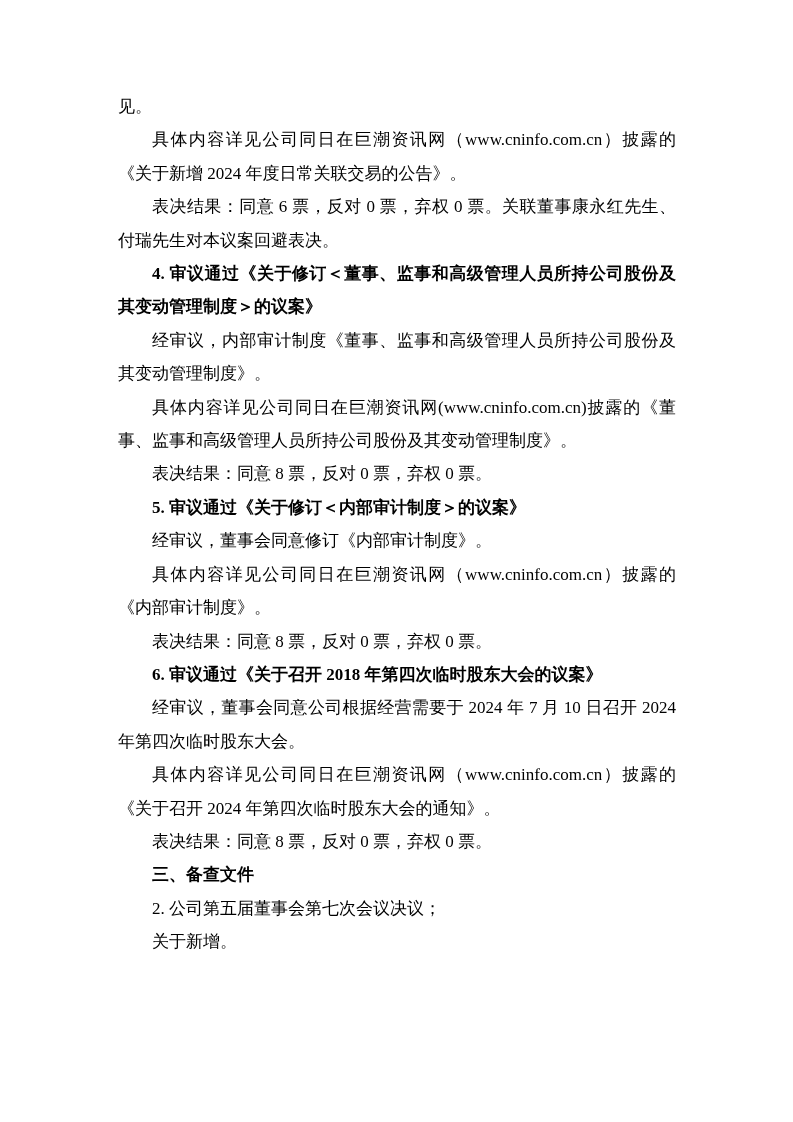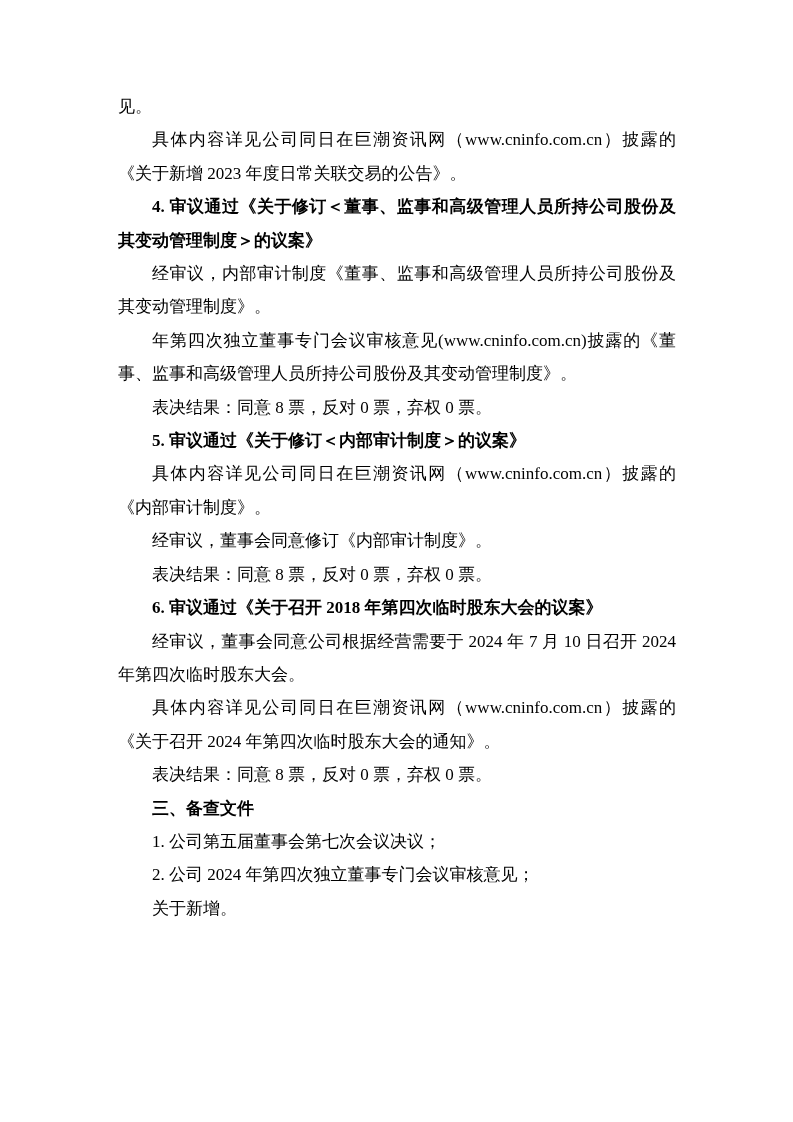--- a/index.html
+++ b/index.html
@@ -33,30 +33,30 @@
   }
   .page p.heading {
     font-weight: bold;
   }
 </style>
 </head>
 <body>
 
 <div class="page">
   <p class="body no-indent">见。</p>
-  <p class="body">具体内容详见公司同日在巨潮资讯网（www.cninfo.com.cn）披露的《关于新增 2023 年度日常关联交易的公告》。</p>
+  <p class="body">具体内容详见公司同日在巨潮资讯网（www.cninfo.com.cn）披露的《关于新增 2024 年度日常关联交易的公告》。</p>
+  <p class="body">表决结果：同意 6 票，反对 0 票，弃权 0 票。关联董事康永红先生、付瑞先生对本议案回避表决。</p>
   <p class="heading">4. 审议通过《关于修订＜董事、监事和高级管理人员所持公司股份及其变动管理制度＞的议案》</p>
   <p class="body">经审议，内部审计制度《董事、监事和高级管理人员所持公司股份及其变动管理制度》。</p>
-  <p class="body">年第四次独立董事专门会议审核意见(www.cninfo.com.cn)披露的《董事、监事和高级管理人员所持公司股份及其变动管理制度》。</p>
+  <p class="body">具体内容详见公司同日在巨潮资讯网(www.cninfo.com.cn)披露的《董事、监事和高级管理人员所持公司股份及其变动管理制度》。</p>
   <p class="body">表决结果：同意 8 票，反对 0 票，弃权 0 票。</p>
   <p class="heading">5. 审议通过《关于修订＜内部审计制度＞的议案》</p>
+  <p class="body">经审议，董事会同意修订《内部审计制度》。</p>
   <p class="body">具体内容详见公司同日在巨潮资讯网（www.cninfo.com.cn）披露的《内部审计制度》。</p>
-  <p class="body">经审议，董事会同意修订《内部审计制度》。</p>
   <p class="body">表决结果：同意 8 票，反对 0 票，弃权 0 票。</p>
   <p class="heading">6. 审议通过《关于召开 2018 年第四次临时股东大会的议案》</p>
   <p class="body">经审议，董事会同意公司根据经营需要于 2024 年 7 月 10 日召开 2024 年第四次临时股东大会。</p>
   <p class="body">具体内容详见公司同日在巨潮资讯网（www.cninfo.com.cn）披露的《关于召开 2024 年第四次临时股东大会的通知》。</p>
   <p class="body">表决结果：同意 8 票，反对 0 票，弃权 0 票。</p>
   <p class="heading">三、备查文件</p>
-  <p class="body">1. 公司第五届董事会第七次会议决议；</p>
-  <p class="body">2. 公司 2024 年第四次独立董事专门会议审核意见；</p>
+  <p class="body">2. 公司第五届董事会第七次会议决议；</p>
   <p class="body">关于新增。</p>
 </div>
 
 </body></html>

